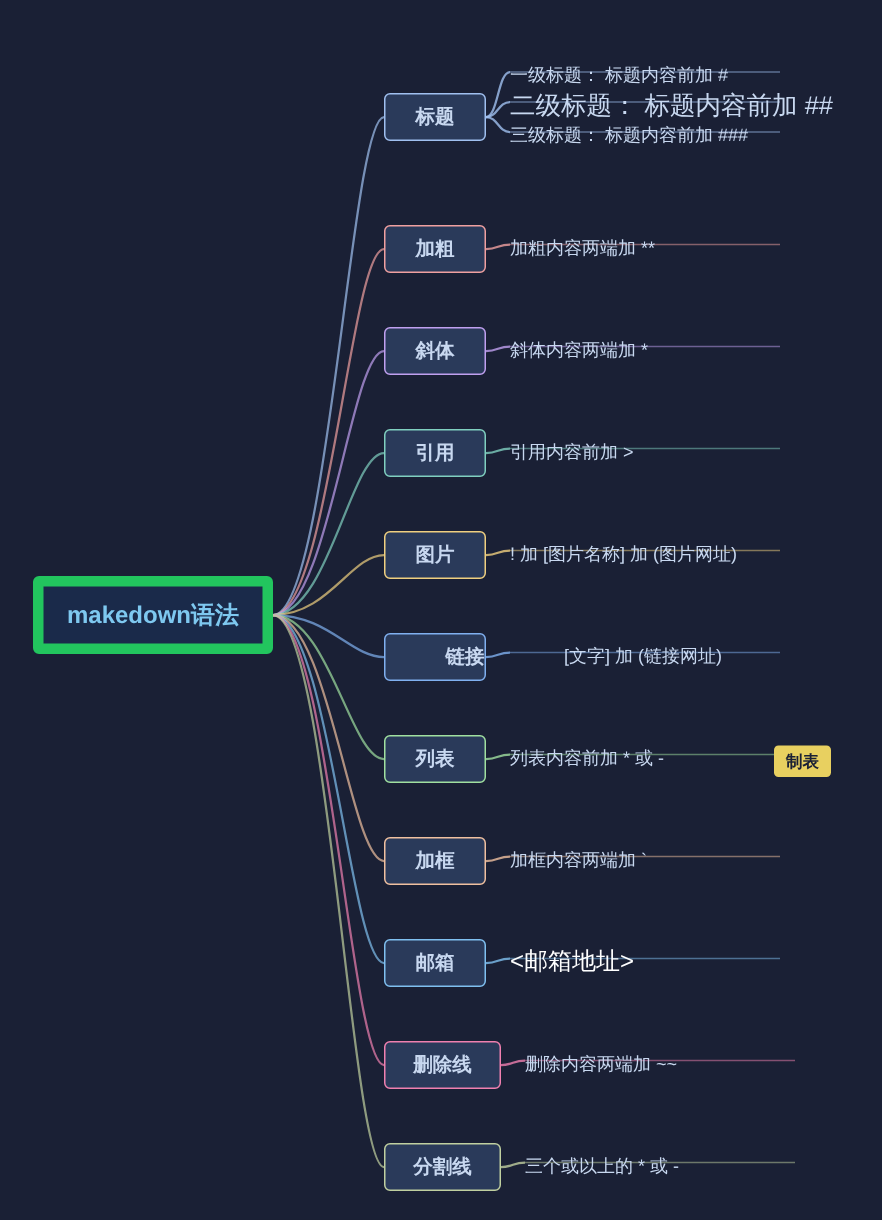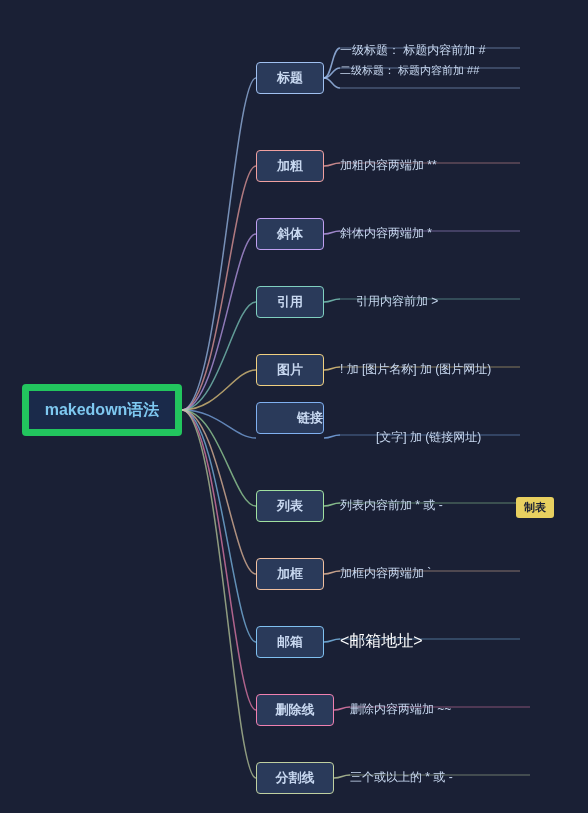--- a/index.html
+++ b/index.html
@@ -127,47 +127,50 @@
     <span>makedown语法</span>
   </div>
 
 <div class="node node-branch" style="left: 256px; top: 62px; width: 68px; height: 32px; border-color: rgb(160, 192, 240);">
       <span>标题</span>
     </div>
     <div class="node node-leaf" style="left: 340px; top: 40px; height: 20px;">
       <span style="color: rgb(200, 216, 240); font-size: 12px;">一级标题：  标题内容前加  #</span>
     </div>
     <div class="node node-leaf" style="left: 340px; top: 60px; height: 20px;">
-      <span style="color: rgb(200, 216, 240); font-size: 11px;">二级标题：  标题内容前加  ##</span>
+      <span style="color: rgb(200, 216, 240); font-size: 17px;">二级标题：  标题内容前加  ##</span>
+    </div>
+    <div class="node node-leaf" style="left: 340px; top: 80px; height: 20px;">
+      <span style="color: rgb(200, 216, 240); font-size: 12px;">三级标题：  标题内容前加  ###</span>
     </div>
     <div class="node node-branch" style="left: 256px; top: 150px; width: 68px; height: 32px; border-color: rgb(240, 160, 160);">
       <span>加粗</span>
     </div>
     <div class="node node-leaf" style="left: 340px; top: 155px; height: 20px;">
       <span style="color: rgb(200, 216, 240); font-size: 12px;">加粗内容两端加  **</span>
     </div>
     <div class="node node-branch" style="left: 256px; top: 218px; width: 68px; height: 32px; border-color: rgb(192, 160, 240);">
       <span>斜体</span>
     </div>
     <div class="node node-leaf" style="left: 340px; top: 223px; height: 20px;">
       <span style="color: rgb(200, 216, 240); font-size: 12px;">斜体内容两端加  *</span>
     </div>
     <div class="node node-branch" style="left: 256px; top: 286px; width: 68px; height: 32px; border-color: rgb(128, 208, 192);">
       <span>引用</span>
     </div>
     <div class="node node-leaf" style="left: 340px; top: 291px; height: 20px;">
-      <span style="color: rgb(200, 216, 240); font-size: 12px; margin-left: 16px;">引用内容前加  &gt;</span>
+      <span style="color: rgb(200, 216, 240); font-size: 12px;">引用内容前加  &gt;</span>
     </div>
     <div class="node node-branch" style="left: 256px; top: 354px; width: 68px; height: 32px; border-color: rgb(240, 208, 128);">
       <span>图片</span>
     </div>
     <div class="node node-leaf" style="left: 340px; top: 359px; height: 20px;">
       <span style="color: rgb(200, 216, 240); font-size: 12px;">!  加  [图片名称]  加  (图片网址)</span>
     </div>
-    <div class="node node-branch" style="left: 256px; top: 402px; width: 68px; height: 32px; border-color: rgb(128, 176, 240); padding-left: 40px;">
+    <div class="node node-branch" style="left: 256px; top: 422px; width: 68px; height: 32px; border-color: rgb(128, 176, 240); padding-left: 40px;">
       <span>链接</span>
     </div>
     <div class="node node-leaf" style="left: 340px; top: 427px; height: 20px;">
       <span style="color: rgb(200, 216, 240); font-size: 12px; padding-left: 36px;">[文字]  加  (链接网址)</span>
     </div>
     <div class="node node-branch" style="left: 256px; top: 490px; width: 68px; height: 32px; border-color: rgb(160, 224, 160);">
       <span>列表</span>
     </div>
     <div class="node node-leaf" style="left: 340px; top: 495px; height: 20px;">
       <span style="color: rgb(200, 216, 240); font-size: 12px;">列表内容前加  *  或  -</span>

